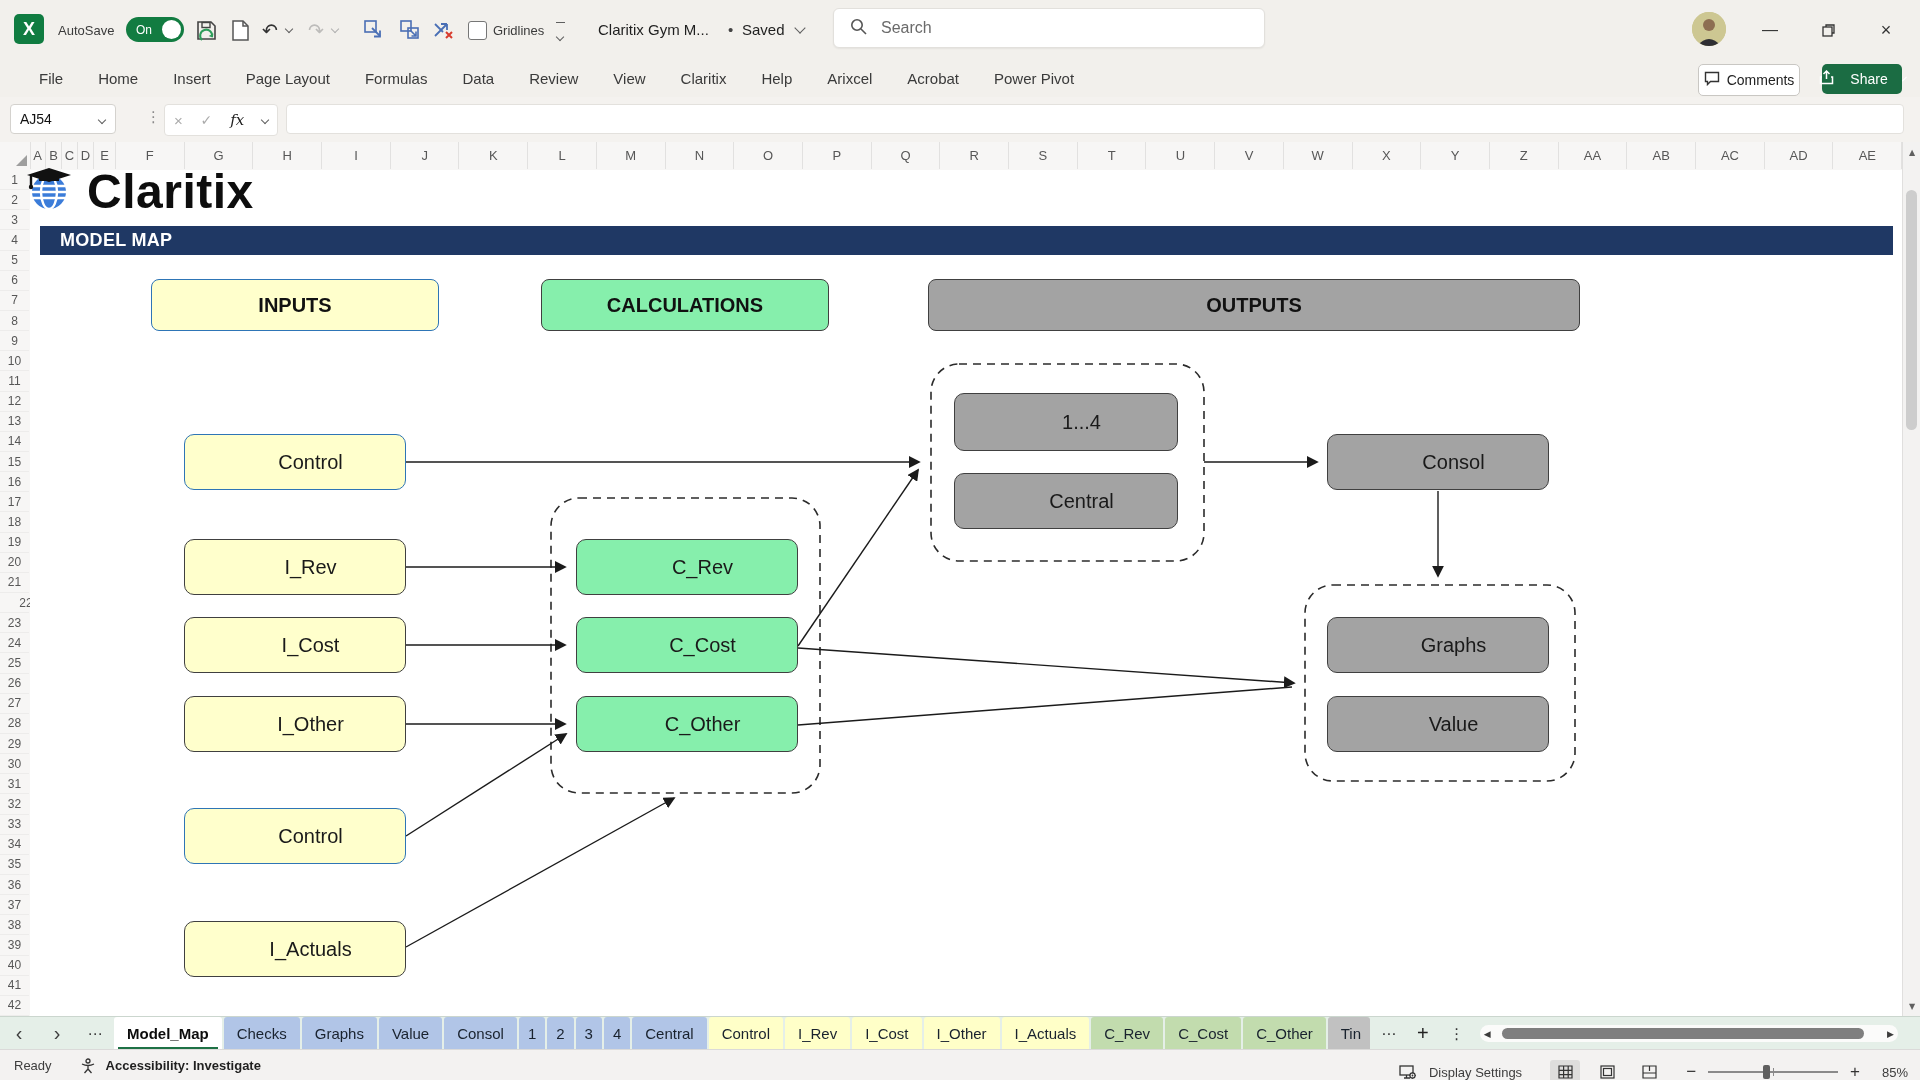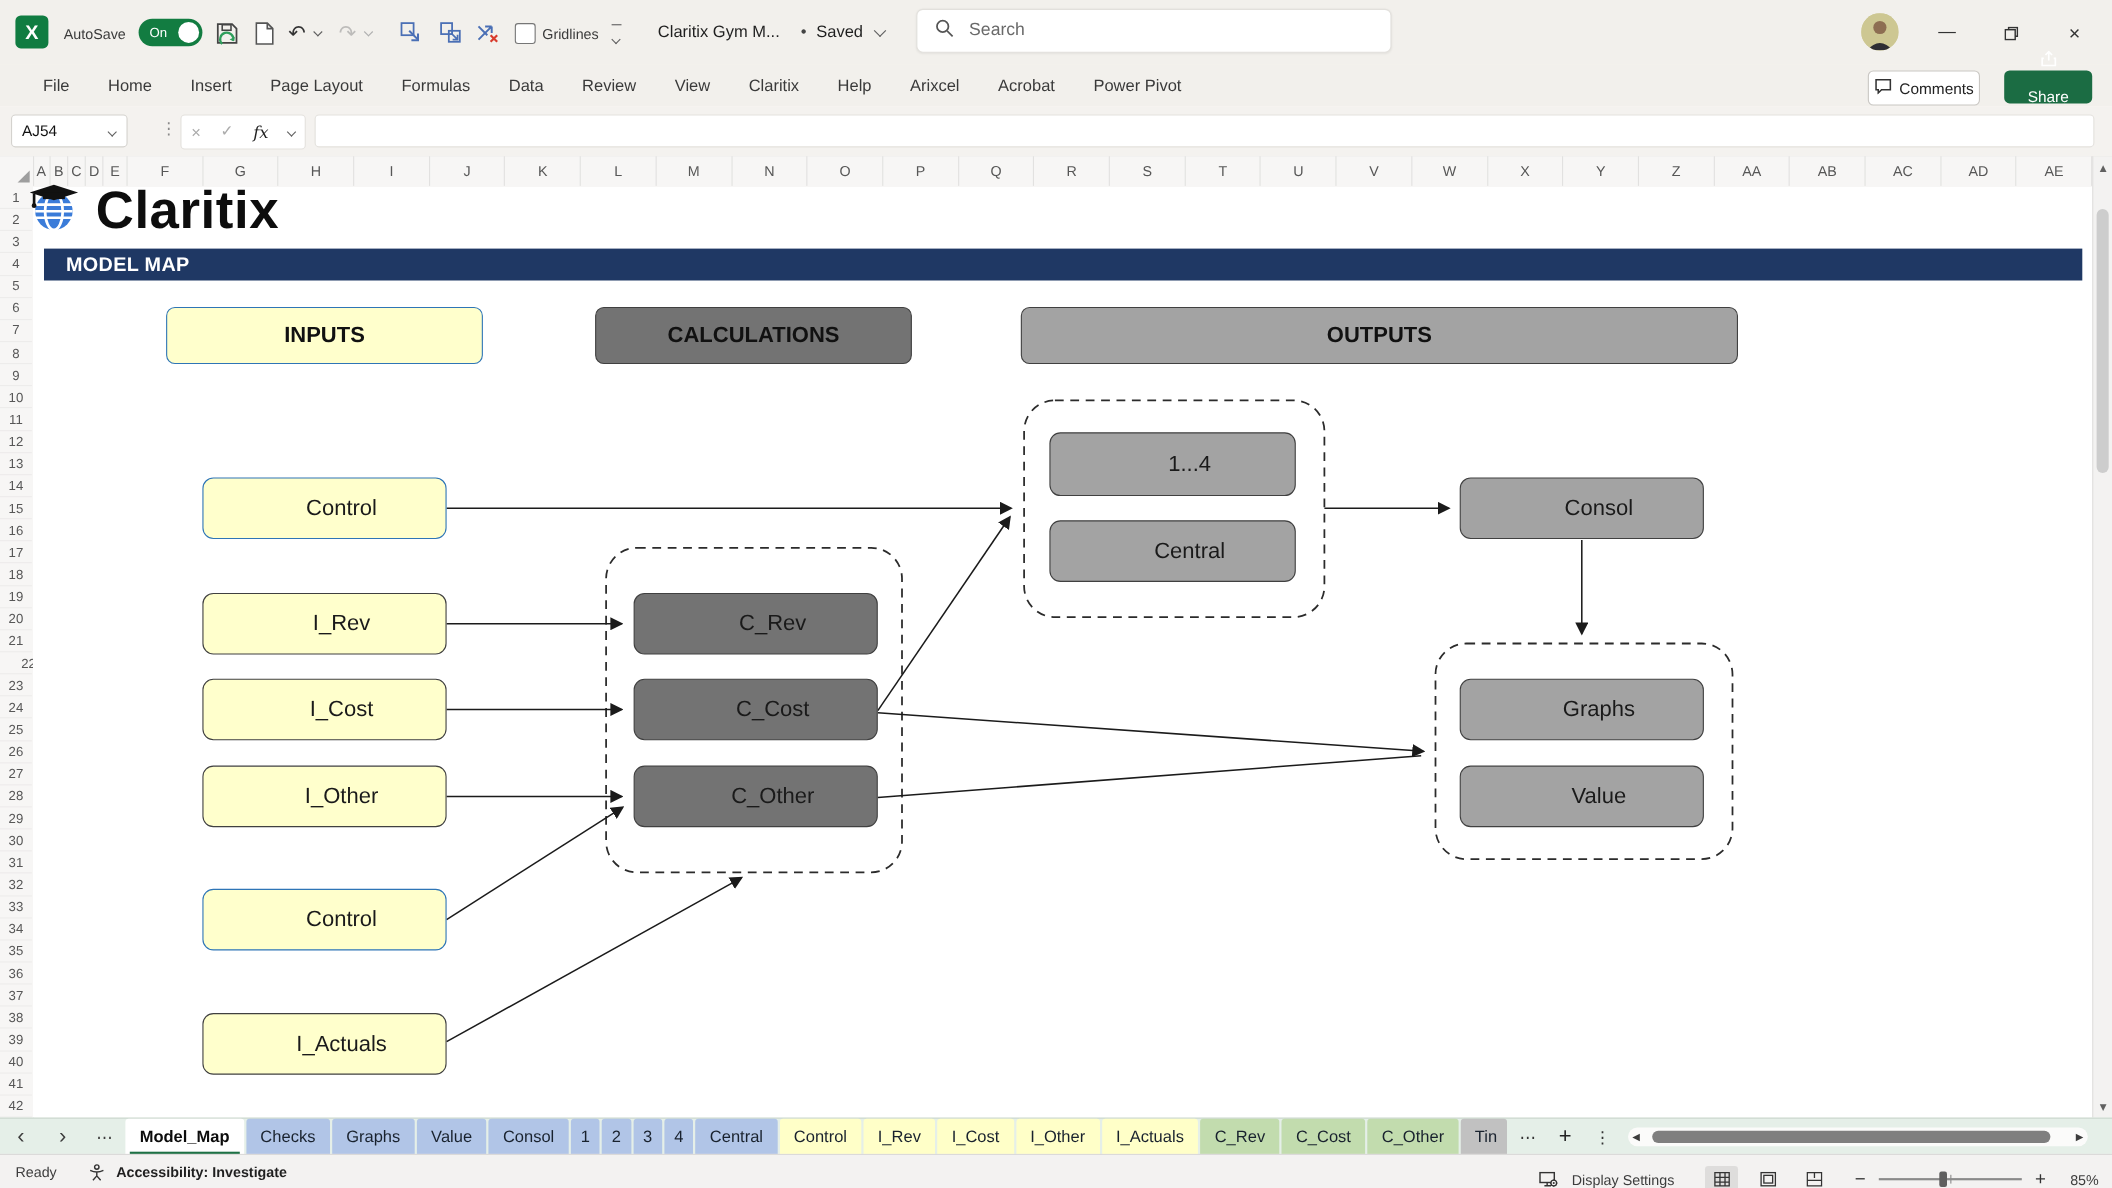--- a/index.html
+++ b/index.html
@@ -29,21 +29,21 @@
   .searchbox input{border:none;outline:none;font-size:16px;color:#444;width:330px;background:transparent;
              font-family:"Liberation Sans",sans-serif;}
   .searchbox input::placeholder{color:#6a6a6a;}
   .avatar{left:1692px;top:12px;width:34px;height:34px;border-radius:50%;background:#CDC792;overflow:hidden;}
   .winbtn{top:16px;width:40px;height:28px;display:flex;align-items:center;justify-content:center;font-size:16px;color:#333;}
   .rtabs{left:39px;top:59px;height:38px;display:flex;gap:35px;align-items:center;}
   .rtab{font-size:15px;color:#3a3a3a;white-space:nowrap;}
   .btn-comments{left:1698px;top:64px;width:100px;height:30px;background:#fff;border:1px solid #C9C7C3;border-radius:5px;
                 display:flex;align-items:center;justify-content:center;gap:7px;font-size:14px;color:#222;}
   .btn-share{left:1822px;top:64px;width:80px;height:30px;background:#1B6C43;border-radius:5px;color:#fff;
-             display:flex;align-items:center;justify-content:center;gap:16px;font-size:14px;flex-direction:column;}
+             display:flex;align-items:center;justify-content:center;gap:16px;font-size:14px;}
   .namebox{left:10px;top:104px;width:106px;height:30px;background:#fff;border:1px solid #D4D2CE;border-radius:4px;
            font-size:14px;color:#111;display:flex;align-items:center;padding-left:9px;box-sizing:border-box;}
   .fbgroup{left:164px;top:104px;width:112px;height:30px;background:#fff;border:1px solid #E3E1DD;border-radius:4px;
            display:flex;align-items:center;justify-content:space-around;}
   .finput{left:286px;top:104px;width:1618px;height:30px;background:#fff;border:1px solid #E3E1DD;border-radius:4px;
           font-size:14px;color:#111;padding-left:8px;box-sizing:border-box;font-family:"Liberation Sans",sans-serif;outline:none;}
 
   
   .colstrip{left:0;top:142px;width:1902px;height:28px;background:#F7F6F5;border-bottom:1px solid #CFCECD;}
   .colh{position:absolute;top:0;height:27px;display:flex;align-items:center;justify-content:center;
@@ -61,21 +61,21 @@
   
   .sheet{left:30px;top:170px;width:1872px;height:846px;background:#fff;}
   .logo{left:27px;top:168px;height:46px;display:flex;align-items:center;gap:8px;}
   .logo-text{font-size:48px;font-weight:bold;color:#0d0d0d;letter-spacing:.5px;}
   .banner{left:40px;top:226px;width:1853px;height:29px;display:flex;align-items:center;padding-left:20px;
           box-sizing:border-box;color:#fff;font-weight:bold;font-size:18px;letter-spacing:.3px;}
   .dheader{position:absolute;display:flex;align-items:center;justify-content:center;
            font-weight:bold;font-size:20px;color:#111;border-radius:8px;box-sizing:border-box;}
   .dnode{position:absolute;display:flex;align-items:center;justify-content:center;
          font-size:20px;color:#1a1a1a;border-radius:10px;box-sizing:border-box;padding-left:31px;}
-  .fill-yellow{background:#FFFFCC;} .fill-green{background:#737373;} .fill-blue{background:#a3a3a3;}
+  .fill-yellow{background:#FFFFCC;} .fill-green{background:#86efac;} .fill-blue{background:#a3a3a3;}
   .bd-blue{border:1.6px solid #2E75B6;} .bd-dark{border:1.6px solid #404040;}
   .overlay{left:0;top:0;pointer-events:none;}
 
   
   .tabbar{left:0;top:1016px;width:1920px;height:33px;background:#E5EFE8;border-top:1px solid #CBD6CE;
           display:flex;align-items:stretch;}
   .tnav{width:38px;display:flex;align-items:center;justify-content:center;font-size:20px;color:#3c3c3c;}
   .stab{display:flex;align-items:center;justify-content:center;font-size:15px;color:#19222e;
         padding:0 13px;margin-right:2px;white-space:nowrap;position:relative;border-radius:3px 3px 0 0;}
   .stab.num{padding:0 9px;}

